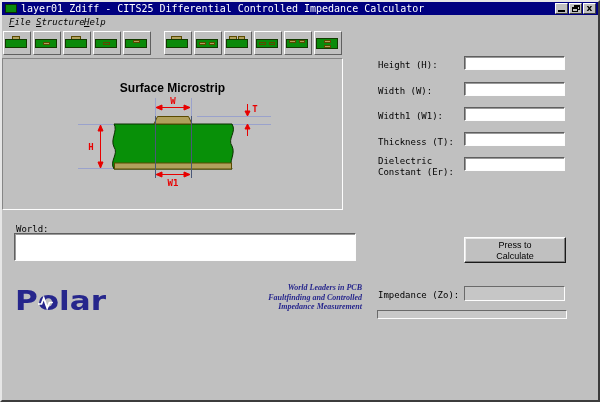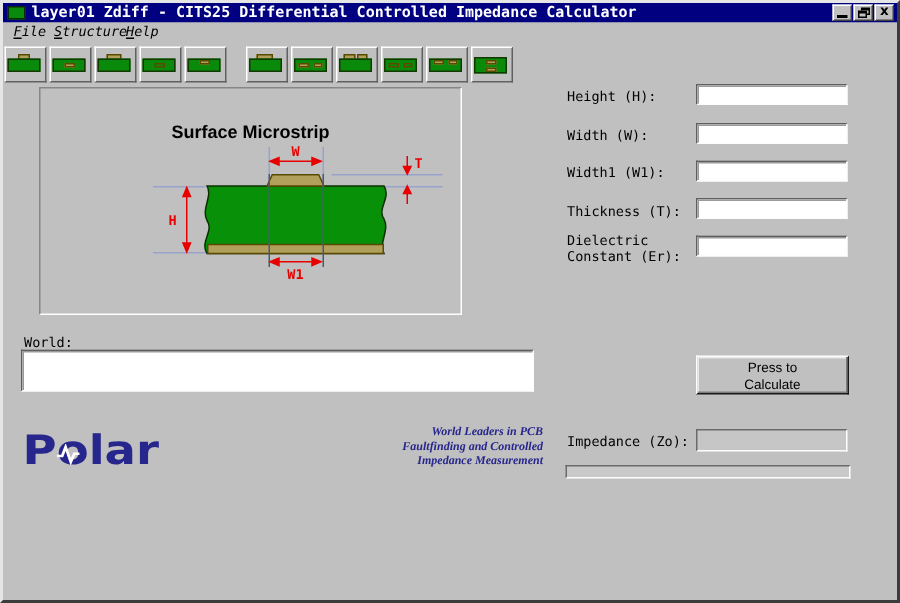--- a/index.html
+++ b/index.html
@@ -4,21 +4,21 @@
 <style>
   * { margin:0; padding:0; box-sizing:border-box; }
   body { width:600px; height:402px; background:#808080; font-family:"DejaVu Sans Mono", monospace; }
   .window {
     position:relative; width:600px; height:402px; background:#c0c0c0;
     border:2px solid; border-color:#e6e6e6 #3c3c3c #3c3c3c #e6e6e6;
   }
   
   .titlebar { position:absolute; left:0; top:0; right:0; height:13px; background:#000080; }
   .title-icon { position:absolute; left:3px; top:2px; width:12px; height:9px; background:#0a8a0a; border:1px solid #0a2a0a; }
-  .title-text { position:absolute; left:19px; top:0; height:13px; line-height:13px; color:#fff; font-size:10px; font-weight:bold; white-space:nowrap; letter-spacing:0; }
+  .title-text { position:absolute; left:19px; top:0; height:13px; line-height:13px; color:#fff; font-size:10px; font-weight:normal; white-space:nowrap; letter-spacing:0; }
   .winbtns { position:absolute; right:2px; top:1px; display:flex; gap:1px; }
   .winbtn { width:13px; height:11px; background:#c0c0c0; border:1px solid; border-color:#fff #404040 #404040 #fff; position:relative; }
   .glyph-min { position:absolute; left:2px; bottom:1px; width:7px; height:2px; background:#000; }
   .glyph-restore-back { position:absolute; left:4px; top:1px; width:6px; height:5px; border:1px solid #000; border-top-width:2px; background:#c0c0c0; }
   .glyph-restore-front { position:absolute; left:2px; top:3px; width:6px; height:5px; border:1px solid #000; border-top-width:2px; background:#c0c0c0; }
   .glyph-close { position:absolute; left:0; top:0; width:11px; height:9px; font-size:9px; line-height:9px; text-align:center; font-weight:bold; color:#000; font-family:"DejaVu Sans", sans-serif; }
   
   .menubar { position:absolute; left:0; top:13px; right:0; height:14px; background:#c0c0c0;font-style:italic; }
   .menu-item { position:absolute; top:1px; height:12px; line-height:12px; font-size:9px; color:#000; cursor:default; }
   .menu-item .hot { text-decoration:underline; }
@@ -30,21 +30,21 @@
   .slab { position:absolute; left:0; top:4px; width:22px; height:9px; background:#0a8a0a; border:1px solid #123a00; }
   .mark { position:absolute; background:#b0a05c; border:1px solid #5a4a00; }
   .bump { width:8px; height:4px; top:1px; left:7px; }
   .bump.b-l { left:3px; } .bump.b-r { left:12px; width:7px; }
   .dash { width:7px; height:3px; top:7px; left:8px; }
   .dash.d-l { left:3px; } .dash.d-r { left:13px; width:6px; }
   .dash.hollow { background:#0a8a0a; }
   .dash.hi { top:5px; }
   .dash.stack-t { top:5px; } .dash.stack-b { top:10px; }
   
-  .diagram-panel { position:absolute; left:24px; top:56px; width:282px; height:152px; border:1px solid; border-color:#868686 #fdfdfd #fdfdfd #868686; }
+  .diagram-panel { position:absolute; left:0; top:56px; width:341px; height:152px; border:1px solid; border-color:#868686 #fdfdfd #fdfdfd #868686; }
   .diagram-title { position:absolute; left:0; right:0; top:22px; text-align:center; font-family:"Liberation Sans", sans-serif; font-weight:bold; font-size:12px; color:#000; }
   .diagram-svg { position:absolute; left:0; top:0; }
   .field-label { position:absolute; left:376px; font-size:9px; line-height:11px; color:#000; }
   .tbox { position:absolute; left:462px; width:101px; height:14px; background:#fff; border:1px solid; border-color:#5f5f5f #fdfdfd #fdfdfd #5f5f5f; box-shadow:inset 1px 1px 0 #9a9a9a; font-size:10px; font-family:"DejaVu Sans Mono", monospace; padding:0 2px; }
   .notes-label { position:absolute; left:14px; top:222px; font-size:9px; color:#000; }
   .notes-box { position:absolute; left:12px; top:231px; width:342px; height:28px; background:#fff; border:1px solid; border-color:#5f5f5f #fdfdfd #fdfdfd #5f5f5f; box-shadow:inset 1px 1px 0 #9a9a9a; resize:none; font-size:10px; font-family:"DejaVu Sans Mono", monospace; }
   .calc-btn { position:absolute; left:462px; top:235px; width:102px; height:26px; background:#c0c0c0; border:1px solid; border-color:#fdfdfd #1a1a1a #1a1a1a #fdfdfd; box-shadow:inset -1px -1px 0 #7d7d7d, inset 1px 1px 0 #e9e9e9; font-size:9px; line-height:11px; text-align:center; white-space:pre-line; color:#000; padding-top:2px; cursor:default; }
   .imp-label { position:absolute; left:376px; top:288px; font-size:9px; color:#000; }
   .imp-field { position:absolute; left:462px; top:284px; width:101px; height:15px; background:#c6c6c6; border:1px solid; border-color:#6a6a6a #fdfdfd #fdfdfd #6a6a6a; font-size:10px; padding:0 2px; }
   .progress { position:absolute; left:375px; top:308px; width:190px; height:9px; background:#c9c9c9; border:1px solid; border-color:#6a6a6a #fdfdfd #fdfdfd #6a6a6a; }

